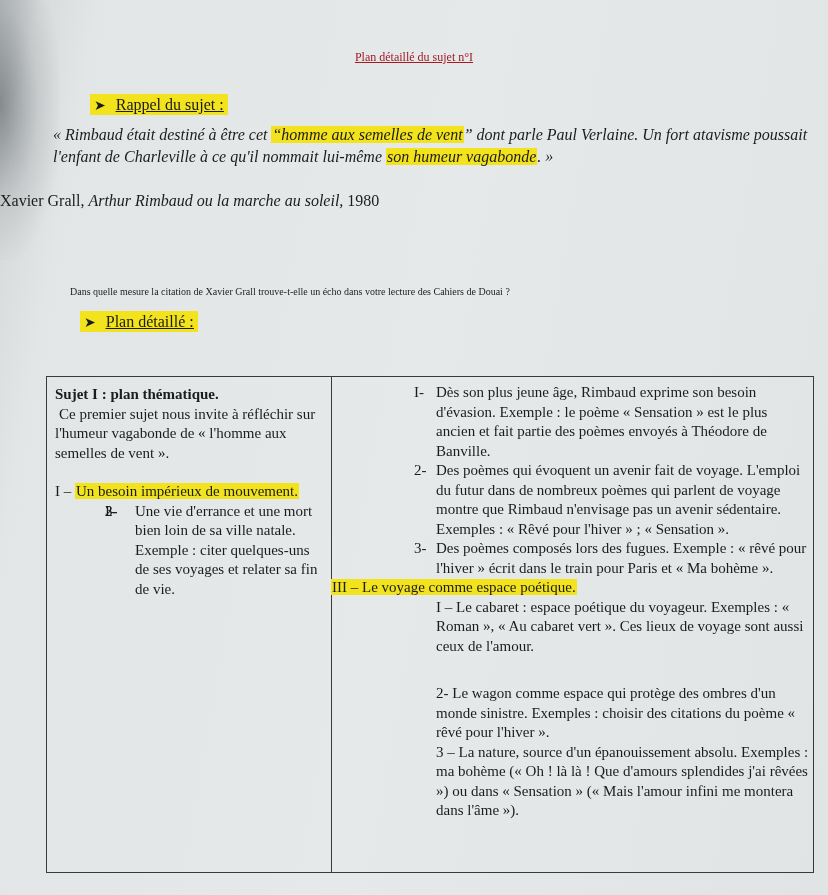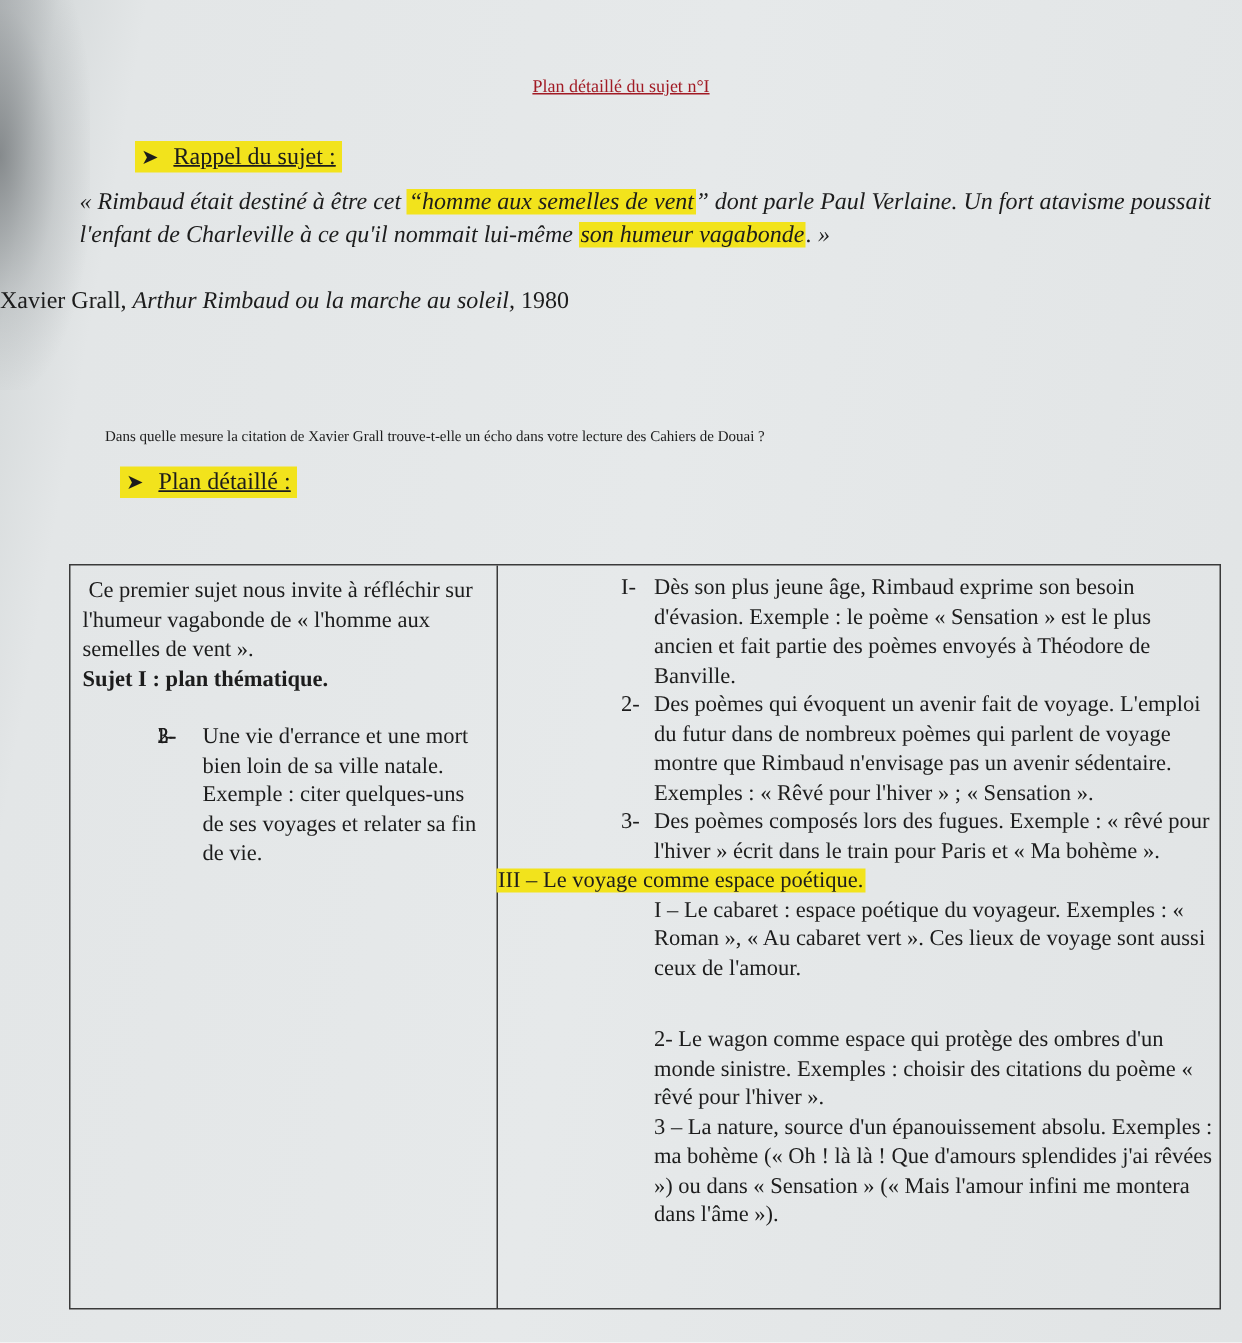--- a/index.html
+++ b/index.html
@@ -70,23 +70,26 @@
 <div class="section-head" style="left:80px; top:313px;">
   <span class="hl" style="padding:2px 4px;text-align:right;">
     <span class="arrow">➤</span><span style="text-decoration:underline;">Plan détaillé :</span>
   </span>
 </div>
 
 <div class="table">
   <div class="col-divider"></div>
 
   <div class="col col-left">
+    <p style="font-weight:600;">Sujet I : plan thématique.</p>
     <p style="text-indent:4px;">Ce premier sujet nous invite à réfléchir sur l'humeur vagabonde de « l'homme aux semelles de vent ».</p>
-    <p style="font-weight:600;">Sujet I : plan thématique.</p>
     <p style="height:19px;"></p>
+    <p>
+      <span>I – </span><span class="hl">Un besoin impérieux de mouvement.</span>
+    </p>
     <div class="item" style="margin-left:50px; padding-left:30px;">
       <span class="num" style="left:0;">I-</span>
     </div>
     <div class="item" style="margin-left:50px; padding-left:30px;">
       <span class="num" style="left:0;">2-</span>
     </div>
     <div class="item" style="margin-left:50px; padding-left:30px;">
       <span class="num" style="left:0;">3-</span>
       <span class="txt">Une vie d'errance et une mort bien loin de sa ville natale. Exemple : citer quelques-uns de ses voyages et relater sa fin de vie.</span>
     </div>

